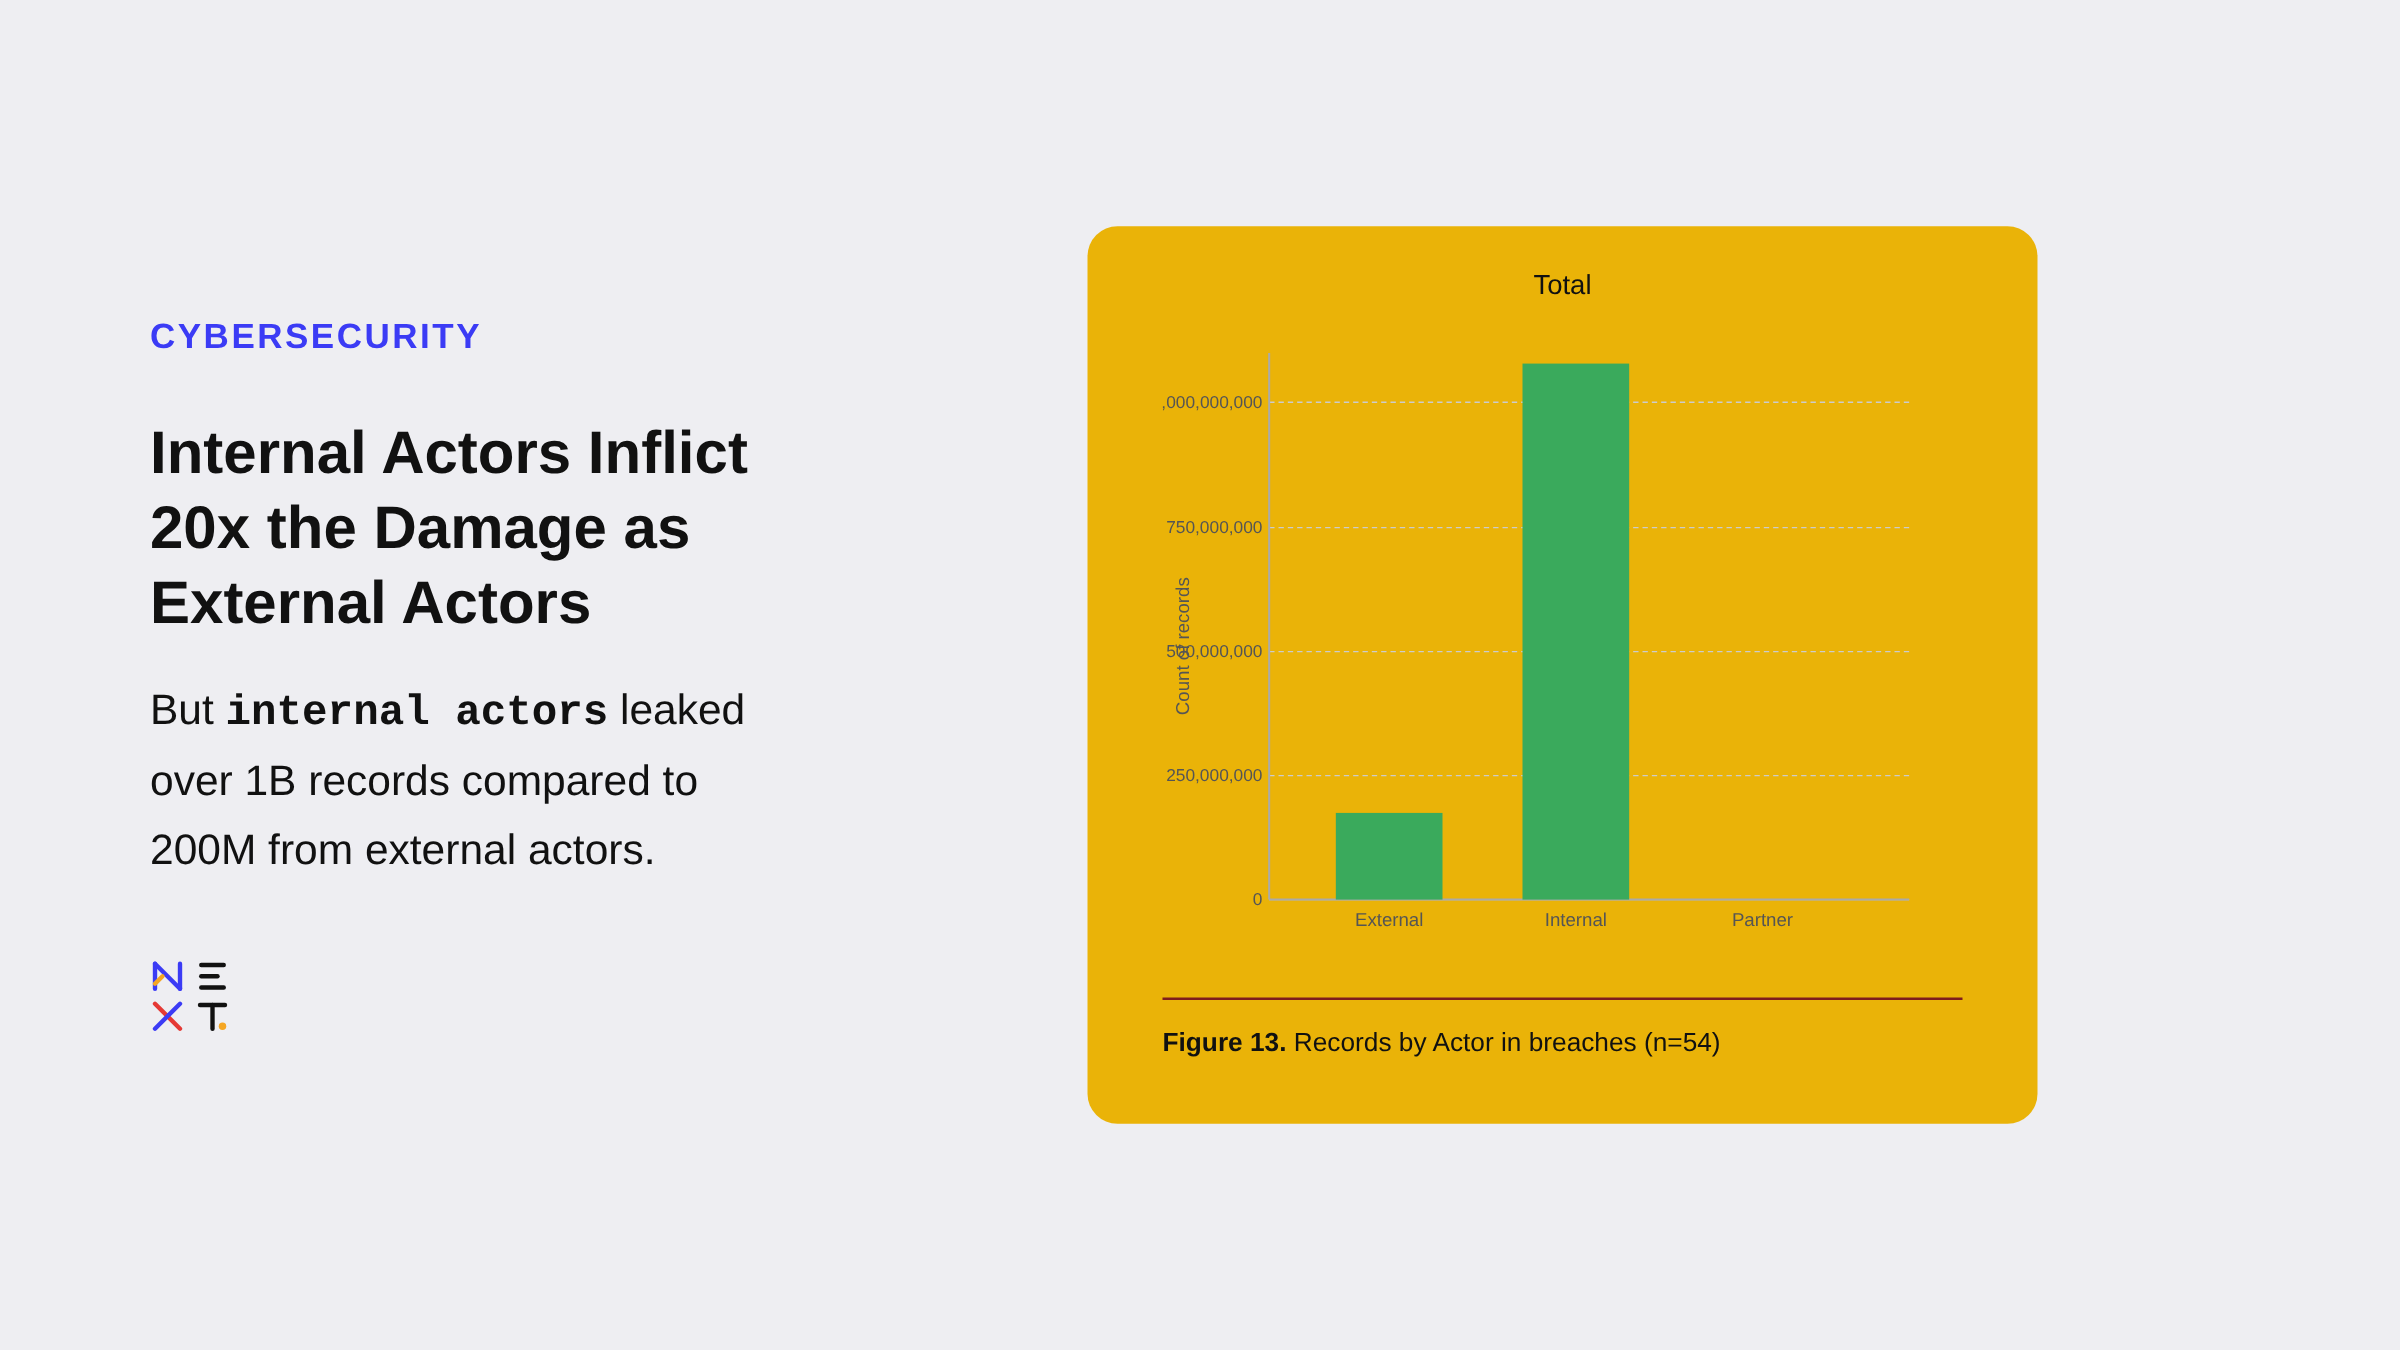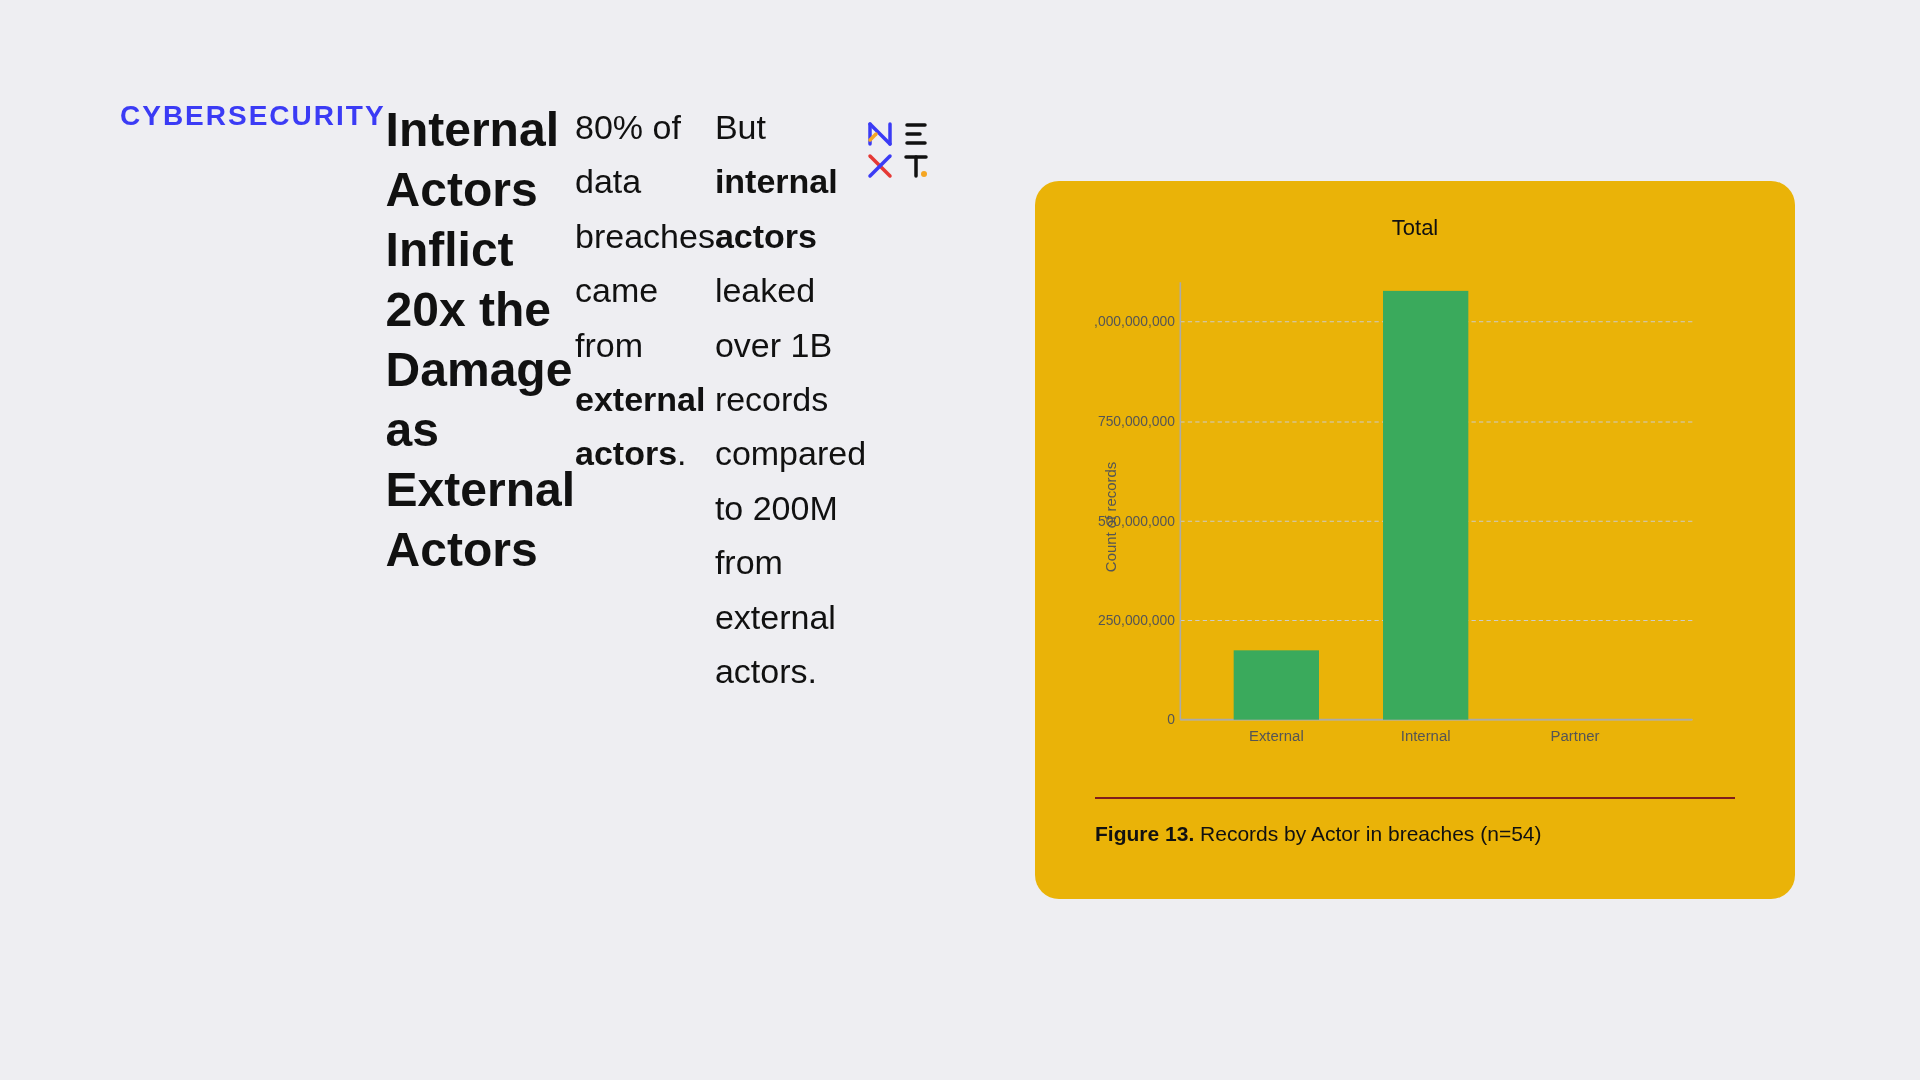--- a/index.html
+++ b/index.html
@@ -18,21 +18,21 @@
       display: flex;
       width: 100%;
       height: 100%;
       align-items: center;
       padding: 60px 80px;
     }
 
     .left-panel {
       flex: 0 0 580px;
       display: flex;
-      flex-direction: row;
+      flex-direction: column;
       justify-content: center;
       padding: 40px 60px 40px 40px;
       height: 100%;
     }
 
     .category-label {
       font-size: 28px;
       font-weight: 700;
       color: #3b3bf5;
       letter-spacing: 2px;
@@ -129,26 +129,23 @@
 <body>
 
 <div class="layout">
 
   <div class="left-panel">
 
     <div class="category-label">CYBERSECURITY</div>
 
     <div class="main-title">Internal Actors Inflict 20x the Damage as External Actors</div>
 
+
     <div class="body-text">
-      <span>80% of data breaches came from </span><span style="font-weight:800;">external actors</span><span>.</span>
-    </div>
-
-    <div class="body-text">
-      <span>But </span><span style="font-weight:800;">internal actors</span><span> leaked over 1B records compared to 200M from external actors.</span>
+      <span>But </span><span style="font-weight:800;font-family:Liberation Mono, monospace;">internal actors</span><span> leaked over 1B records compared to 200M from external actors.</span>
     </div>
 
     <div class="logo">
       <div class="logo-row">
 
         <svg class="logo-icon" viewBox="0 0 28 28" fill="none" xmlns="http://www.w3.org/2000/svg">
           <line x1="4" y1="4" x2="4" y2="24" stroke="#3b3bf5" stroke-width="3.5" stroke-linecap="round"></line>
           <line x1="4" y1="4" x2="24" y2="24" stroke="#3b3bf5" stroke-width="3.5" stroke-linecap="round"></line>
           <line x1="24" y1="4" x2="24" y2="24" stroke="#3b3bf5" stroke-width="3.5" stroke-linecap="round"></line>
           <line x1="10" y1="14" x2="4" y2="20" stroke="#f5a623" stroke-width="3.5" stroke-linecap="round"></line>

